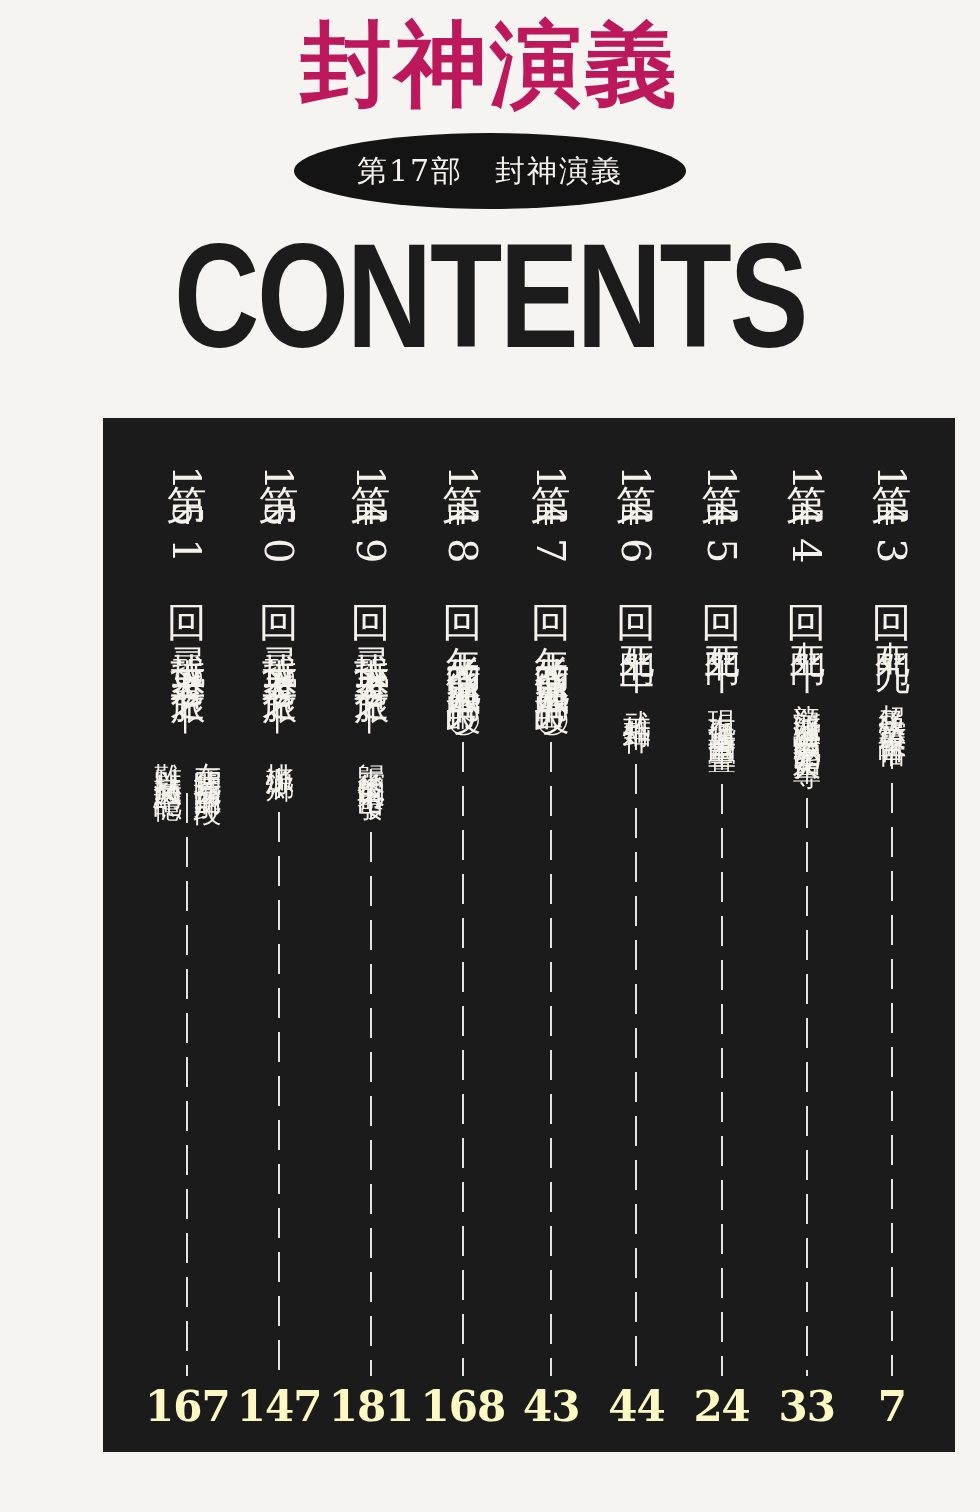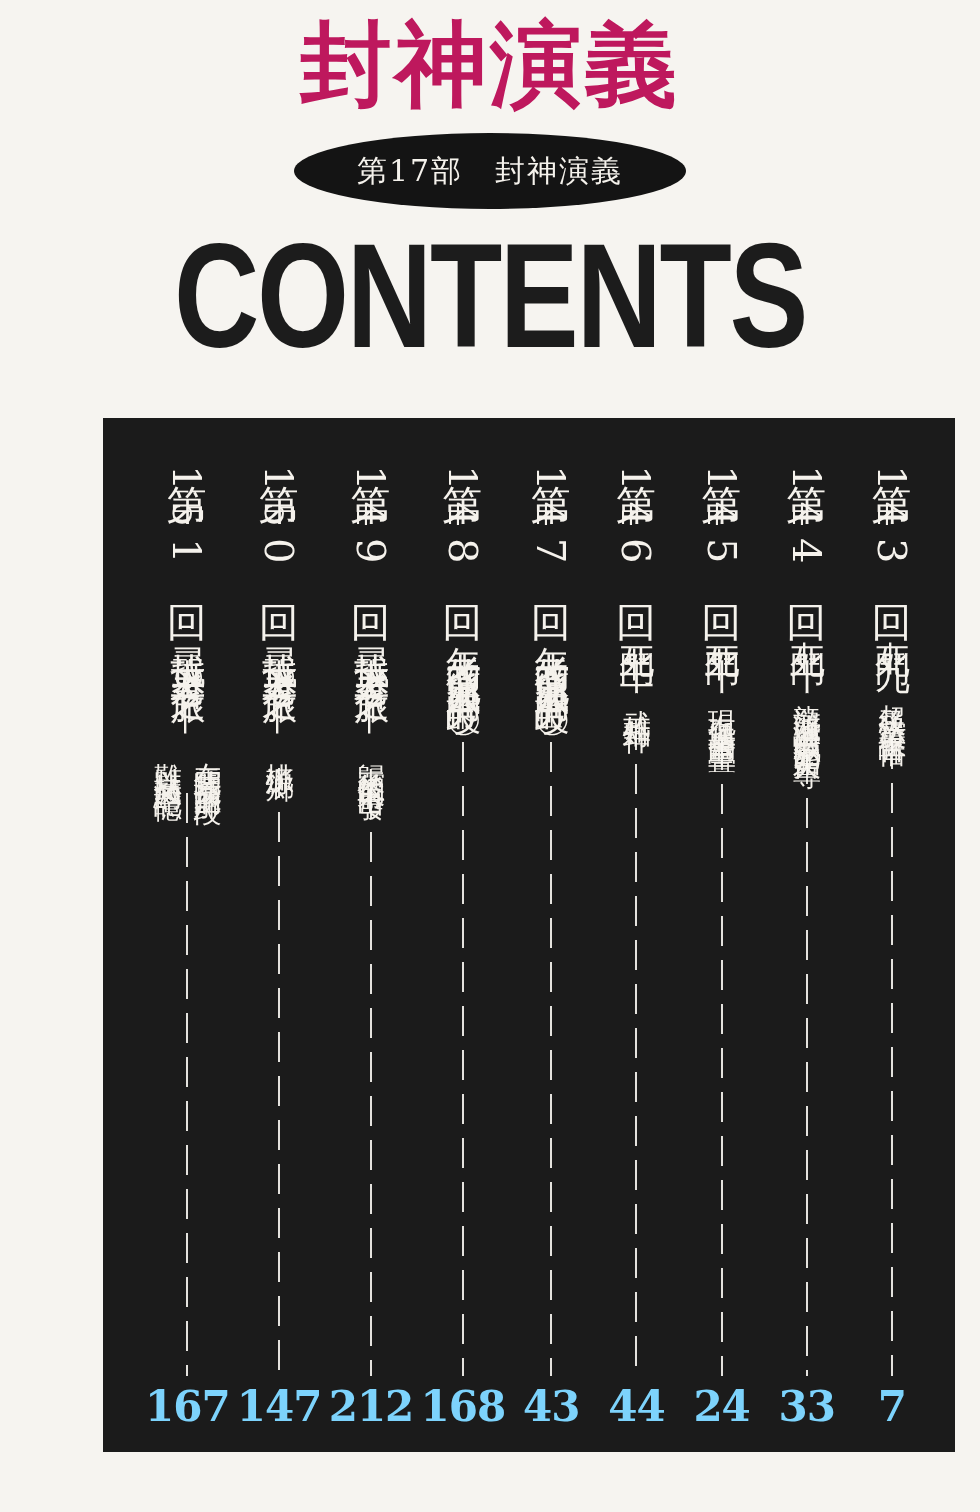--- a/index.html
+++ b/index.html
@@ -72,21 +72,21 @@
   .leader{
     flex:1 1 0;min-height:10px;width:2px;
     margin:12px auto 10px auto;
     background:repeating-linear-gradient(180deg,
       rgba(250,248,243,.9) 0 30px,rgba(250,248,243,0) 30px 44px);
   }
   .pagenum{
     flex:0 0 auto;
     font-family:"DejaVu Serif","Liberation Serif",serif;
     font-weight:700;font-size:42px;line-height:1;
-    color:#7dd3fc;letter-spacing:-1px;
+    color:#fef9c3;letter-spacing:-1px;
   }
 </style>
 </head>
 <body>
 
 <div class="page">
 
   <div class="series-title">封神演義</div>
 
   <div class="volume-badge">
@@ -180,21 +180,21 @@
     <div class="vtext chapter">第149回</div>
     <div class="entry-body">
       <div class="vtext title-line">
         <span>尋找太上老君之旅1</span><span class="dash">—</span>
       </div>
       <div class="subs">
             <div class="vtext sub">歸來後的再出發</div>
           </div>
     </div>
     <div class="leader"></div>
-    <div class="pagenum">212</div>
+    <div class="pagenum">181</div>
   </div>
 
   <div class="toc-col">
     <div class="vtext chapter">第150回</div>
     <div class="entry-body">
       <div class="vtext title-line">
         <span>尋找太上老君之旅2</span><span class="dash">—</span>
       </div>
       <div class="subs">
             <div class="vtext sub">桃源鄉</div>

